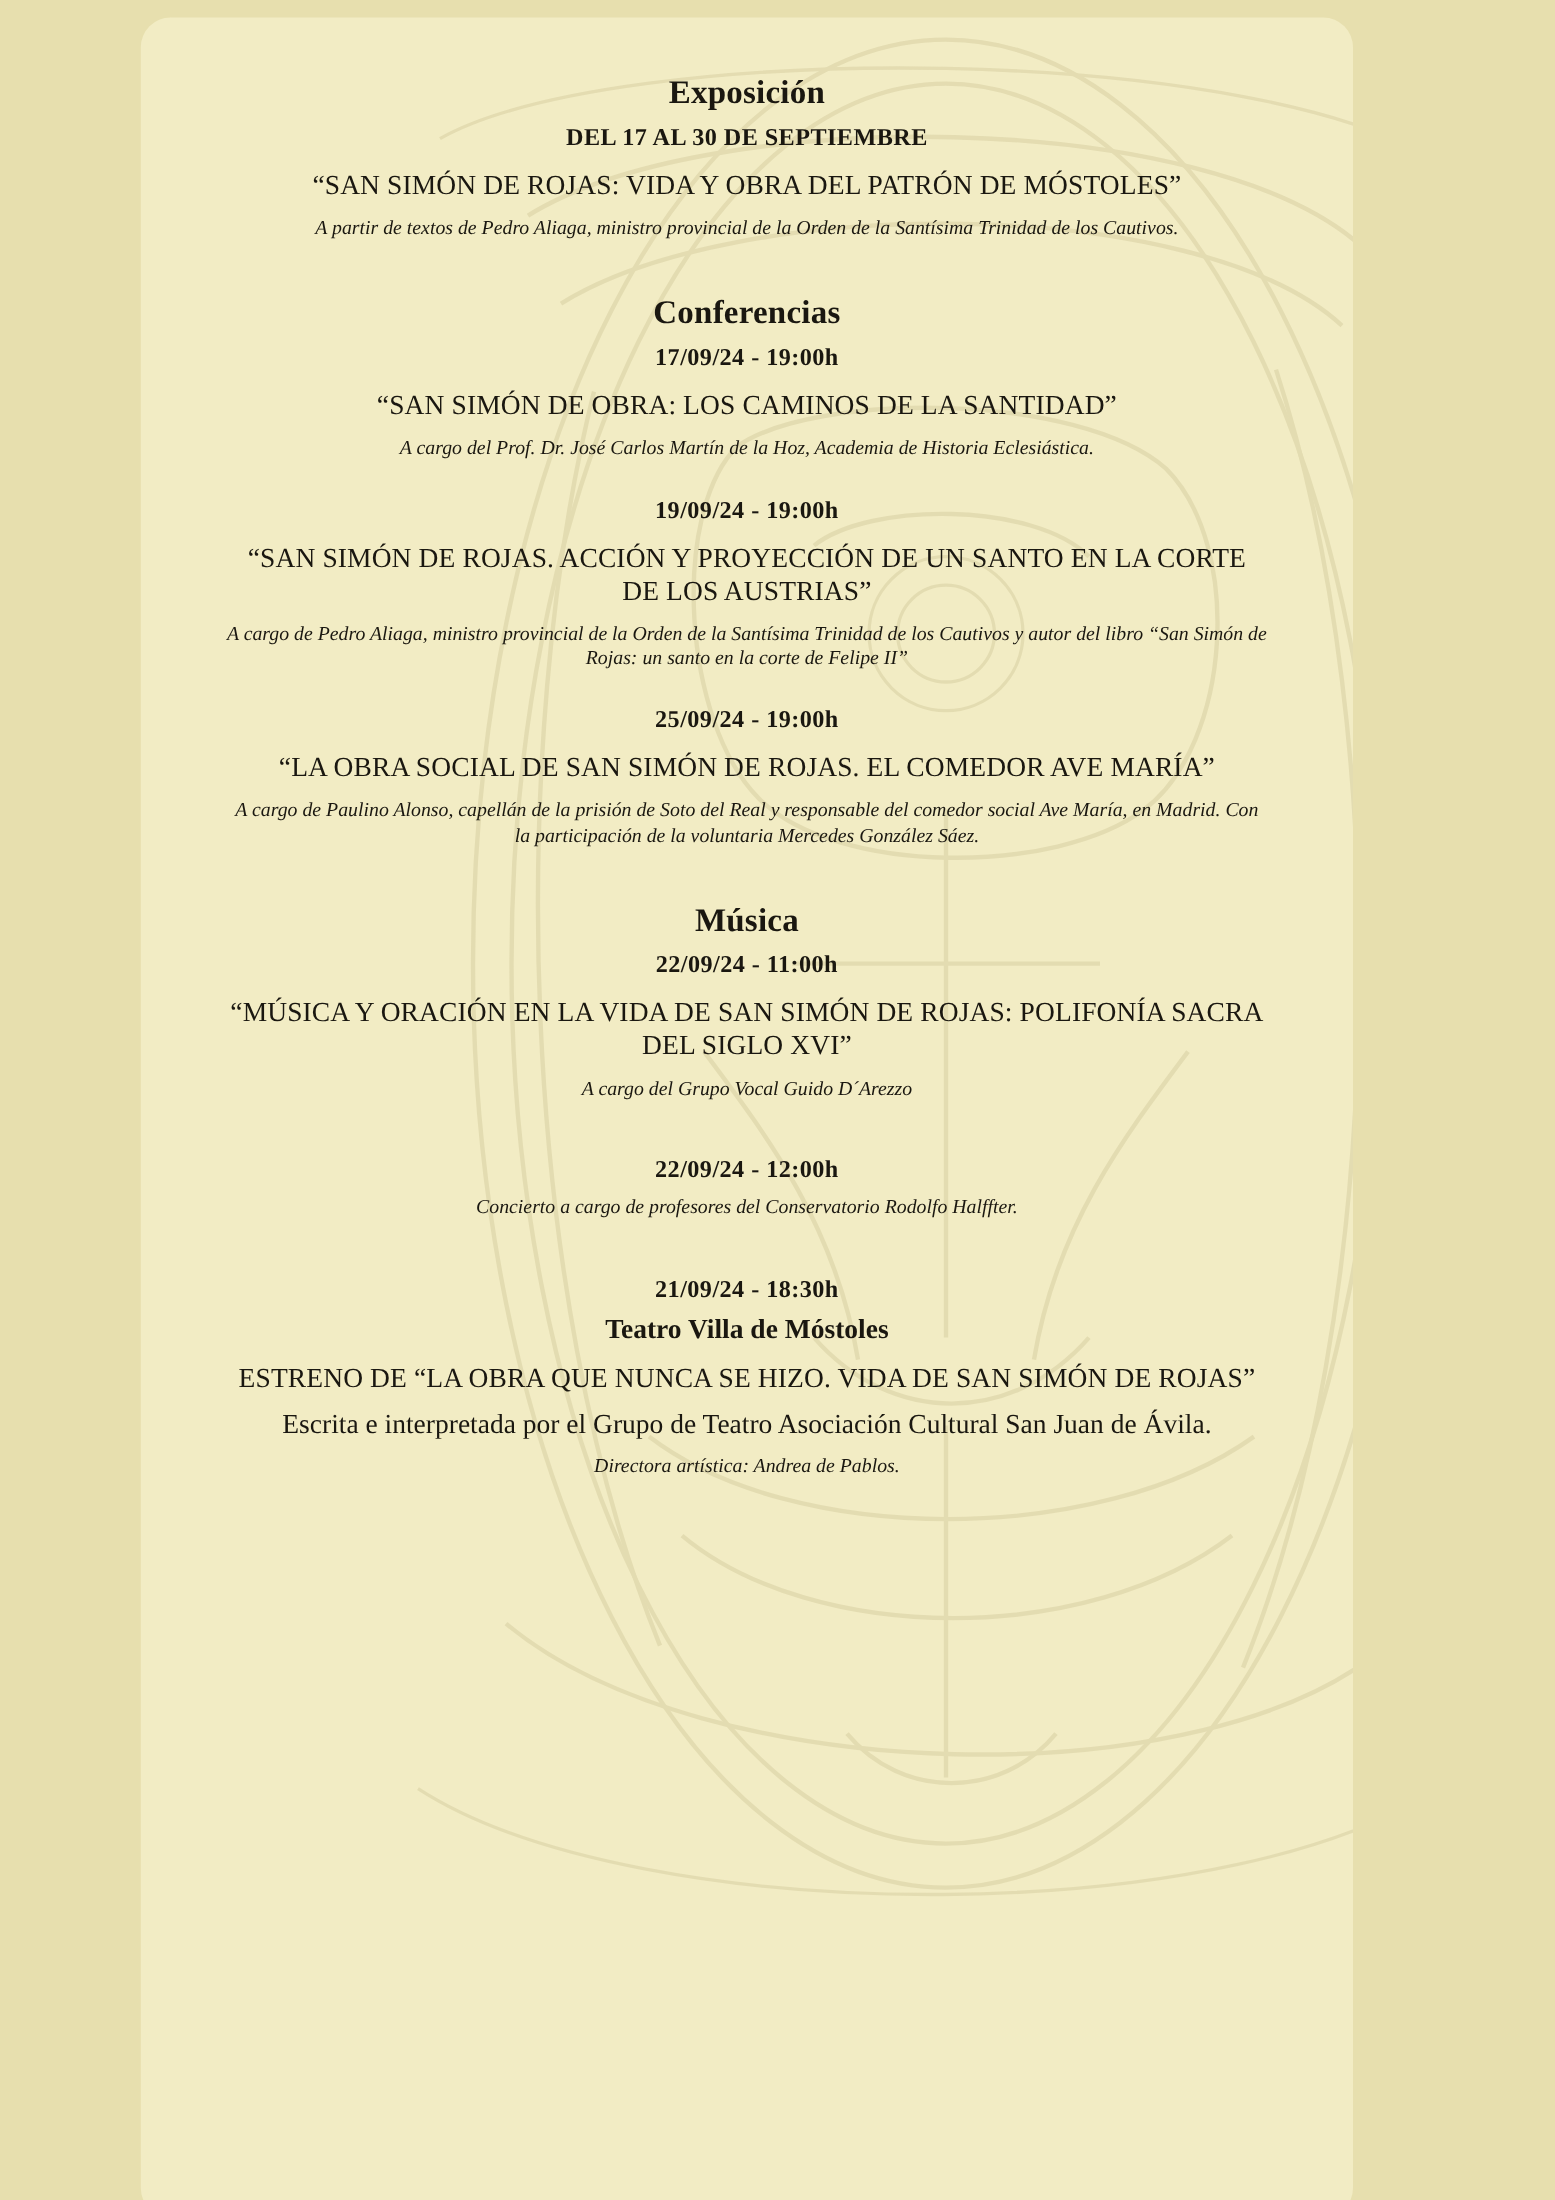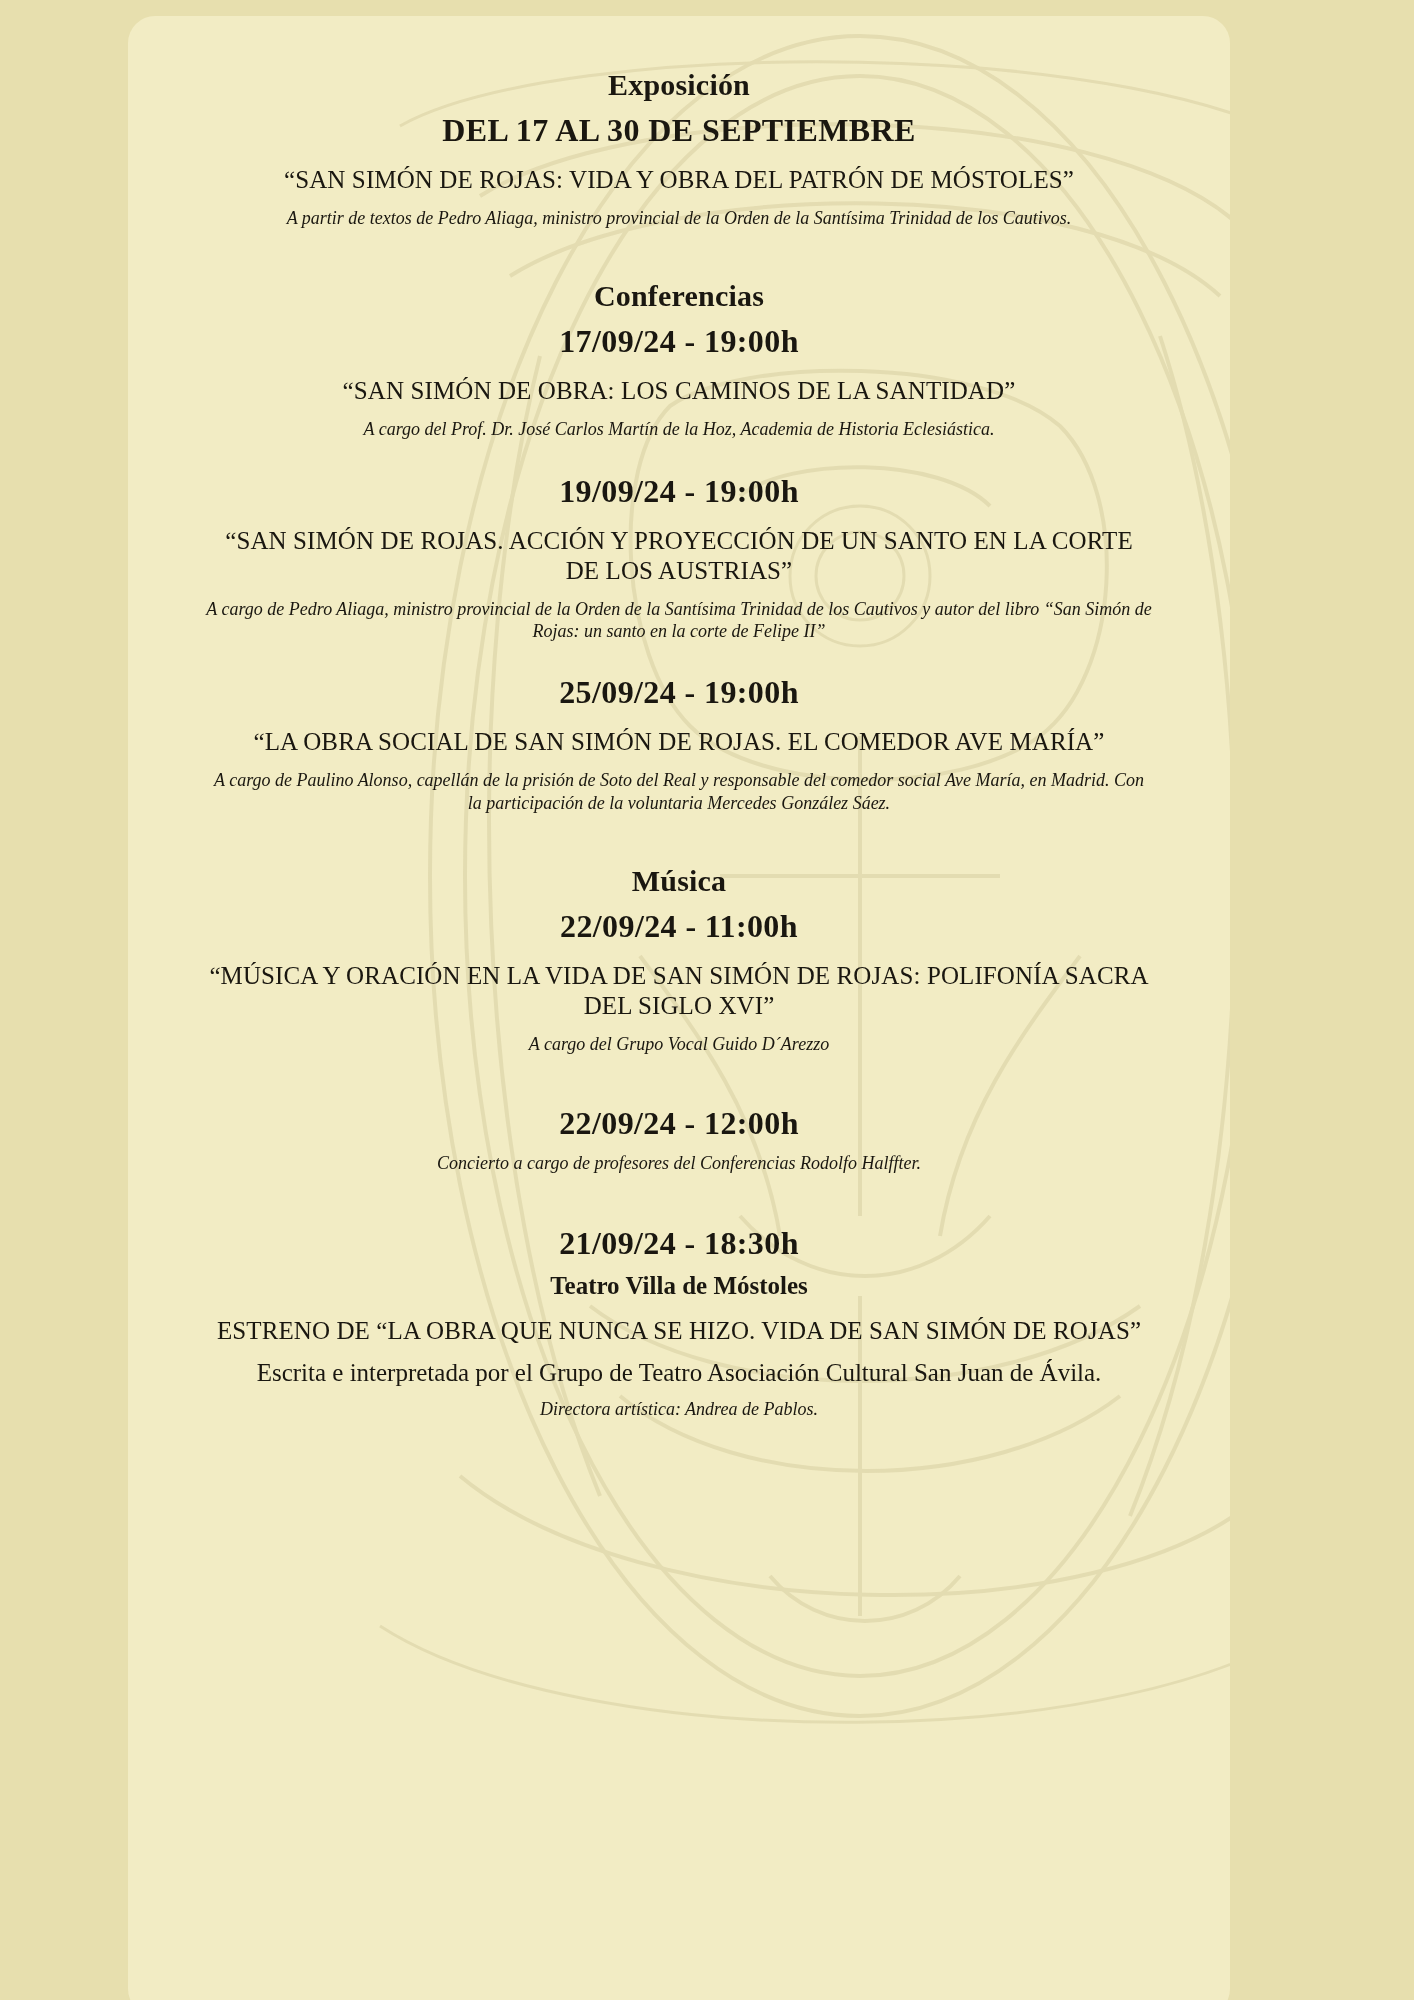--- a/index.html
+++ b/index.html
@@ -54,21 +54,21 @@
 
   .sec-title {
     font-size: 30px;
     font-weight: bold;
     letter-spacing: .2px;
     margin: 0 0 10px 0;
   }
   .sec-title.exposicion { margin-top: 8px; }
 
   .date-line {
-    font-size: 32px;
+    font-size: 22px;
     font-weight: bold;
     letter-spacing: .4px;
     margin: 0 0 10px 0;
   }
   .venue-line {
     font-size: 25px;
     font-weight: bold;
     margin: 0 0 8px 0;
   }
 
@@ -181,21 +181,21 @@
         <div class="event">
           <div class="date-line">22/09/24 - 11:00h</div>
           <div class="title-caps">“MÚSICA Y ORACIÓN EN LA VIDA DE SAN SIMÓN DE ROJAS: POLIFONÍA SACRA DEL SIGLO XVI”</div>
           <div class="credit">A cargo del Grupo Vocal Guido D´Arezzo</div>
         </div>
 
         <div class="gap-md"></div>
 
         <div class="event">
           <div class="date-line">22/09/24 - 12:00h</div>
-          <div class="credit">Concierto a cargo de profesores del Conferencias Rodolfo Halffter.</div>
+          <div class="credit">Concierto a cargo de profesores del Conservatorio Rodolfo Halffter.</div>
         </div>
       </div>
 
       <div class="gap-md"></div>
 
       <div class="section">
         <div class="event">
           <div class="date-line">21/09/24 - 18:30h</div>
           <div class="venue-line">Teatro Villa de Móstoles</div>
           <div class="title-caps">ESTRENO DE “LA OBRA QUE NUNCA SE HIZO. VIDA DE SAN SIMÓN DE ROJAS”</div>

